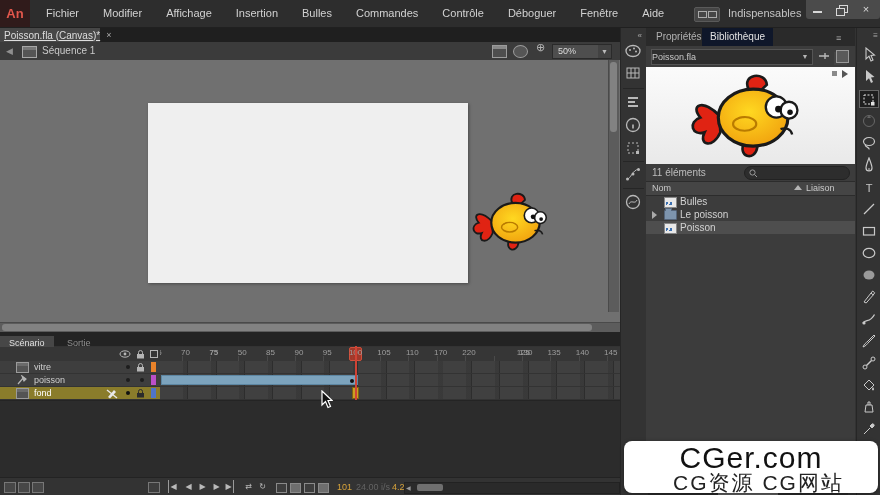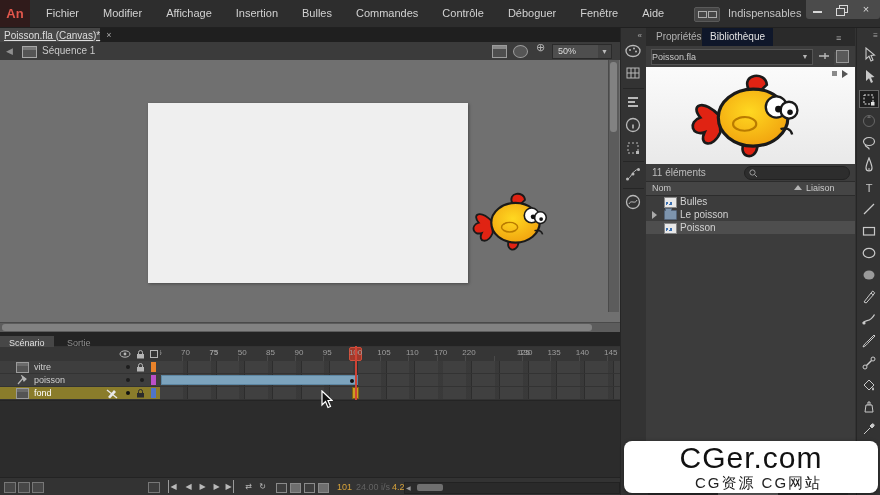--- a/index.html
+++ b/index.html
@@ -151,21 +151,21 @@
   .tool{position:absolute;left:2px;width:20px;height:18px;text-align:center;}
   .tool.selected{background:#1e1e1e;border:1px solid #666;box-sizing:border-box;}
   .tool svg{margin-top:1px;}
   .tool .tx{font-size:11px;color:#c6c6c6;line-height:17px;}
   .tool.faded{opacity:.35;}
 
   
   #watermark{left:624px;top:441px;width:254px;height:52px;background:#fff;border-radius:8px;
      box-shadow:0 1px 4px rgba(0,0,0,.4);text-align:center;color:#111;}
   #watermark .l1{font-size:30px;line-height:32px;margin-top:1px;letter-spacing:1px;}
-  #watermark .l2{font-size:15px;line-height:17px;color:#222;letter-spacing:2px;padding-left:15px;}
+  #watermark .l2{font-size:21px;line-height:17px;color:#222;letter-spacing:2px;padding-left:15px;}
 </style>
 </head>
 <body>
 
 <div id="app">
 
   <div class="abs" id="menubar">
     <div class="abs" id="logo">An</div>
     <div class="abs" id="menu-items">
         <span class="menu-item">Fichier</span>

